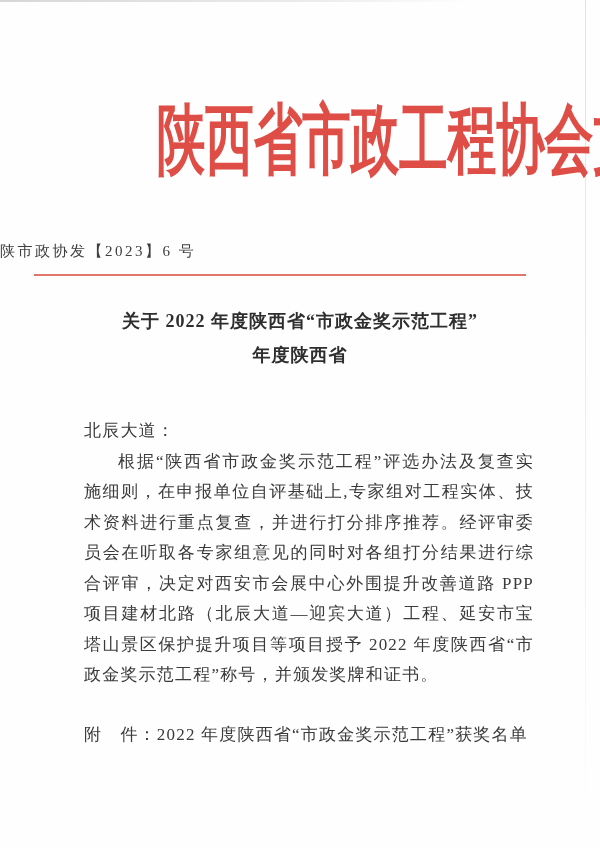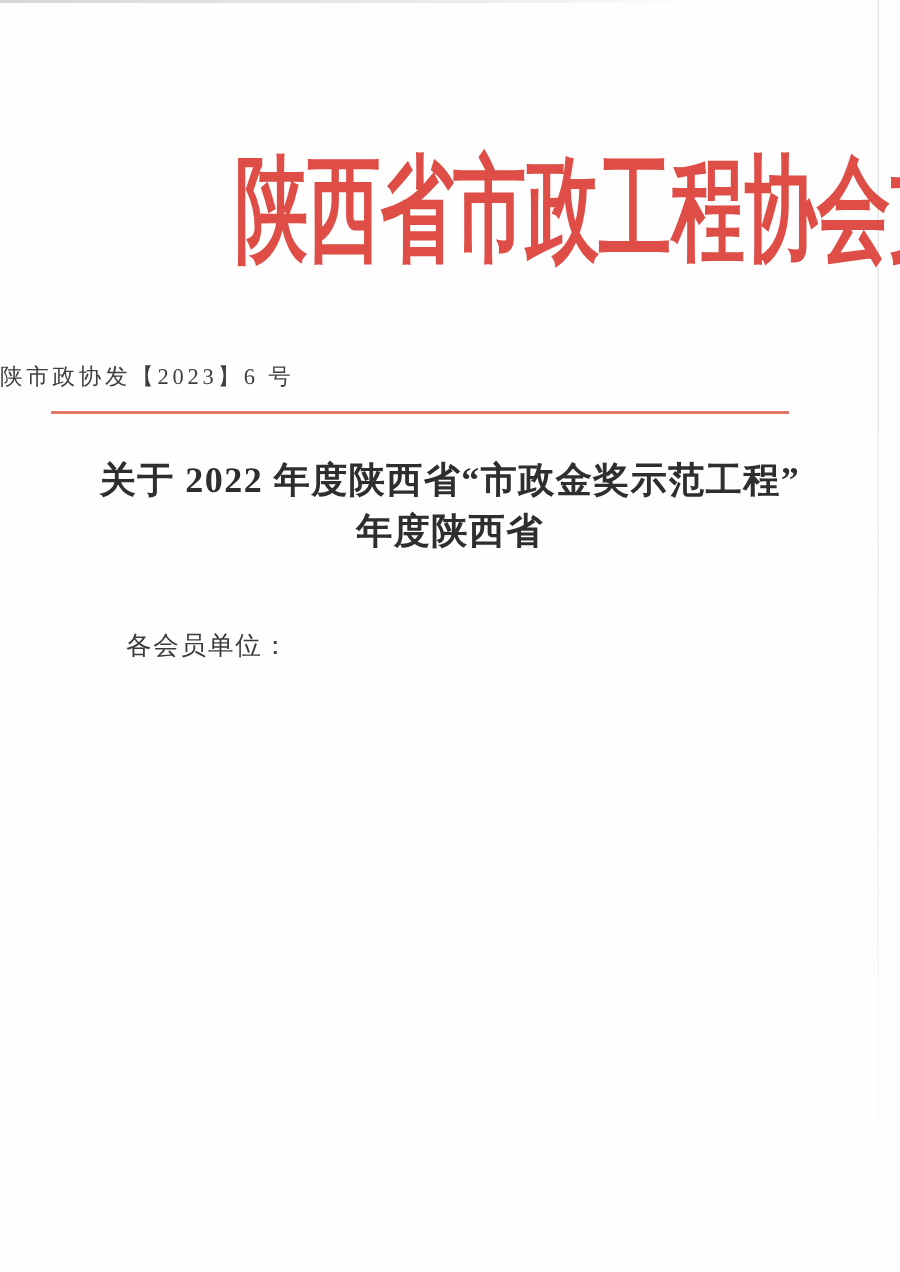--- a/index.html
+++ b/index.html
@@ -48,21 +48,21 @@
   .red-divider {
     margin: 13px 0 0 34px;
     width: 492px;
     height: 2px;
     border: none;
     background: #e0776a;
   }
   .doc-title {
     margin-top: 28px;
     text-align: center;
-    font-size: 24px;
+    font-size: 18px;
     line-height: 34px;
     font-weight: 700;
     color: #2e2e2e;
     letter-spacing: 1px;
   }
   .body-block {
     margin-top: 44px;
     padding: 0 66px 0 84px;
     font-size: 17px;
     line-height: 30.5px;
@@ -87,15 +87,17 @@
 
   <h1 class="org-title"><span class="org-title-inner">陕西省市政工程协会文件</span></h1>
 
   <div class="doc-number">陕市政协发【2023】6 号</div>
 
   <hr class="red-divider">
 
   <h2 class="doc-title"><span>关于 2022 年度陕西省“市政金奖示范工程”</span><br><span>年度陕西省</span></h2>
 
   <div class="body-block">
-    <p class="salutation">各会员单位：</p>
+    <p class="salutation">北辰大道：</p>
+    <p class="main-para">根据“陕西省市政金奖示范工程”评选办法及复查实施细则，在申报单位自评基础上,专家组对工程实体、技术资料进行重点复查，并进行打分排序推荐。经评审委员会在听取各专家组意见的同时对各组打分结果进行综合评审，决定对西安市会展中心外围提升改善道路 PPP 项目建材北路（北辰大道—迎宾大道）工程、延安市宝塔山景区保护提升项目等项目授予 2022 年度陕西省“市政金奖示范工程”称号，并颁发奖牌和证书。</p>
+    <p class="attachment">附　件：2022 年度陕西省“市政金奖示范工程”获奖名单</p>
   </div>
 </div>
 
 </body></html>

